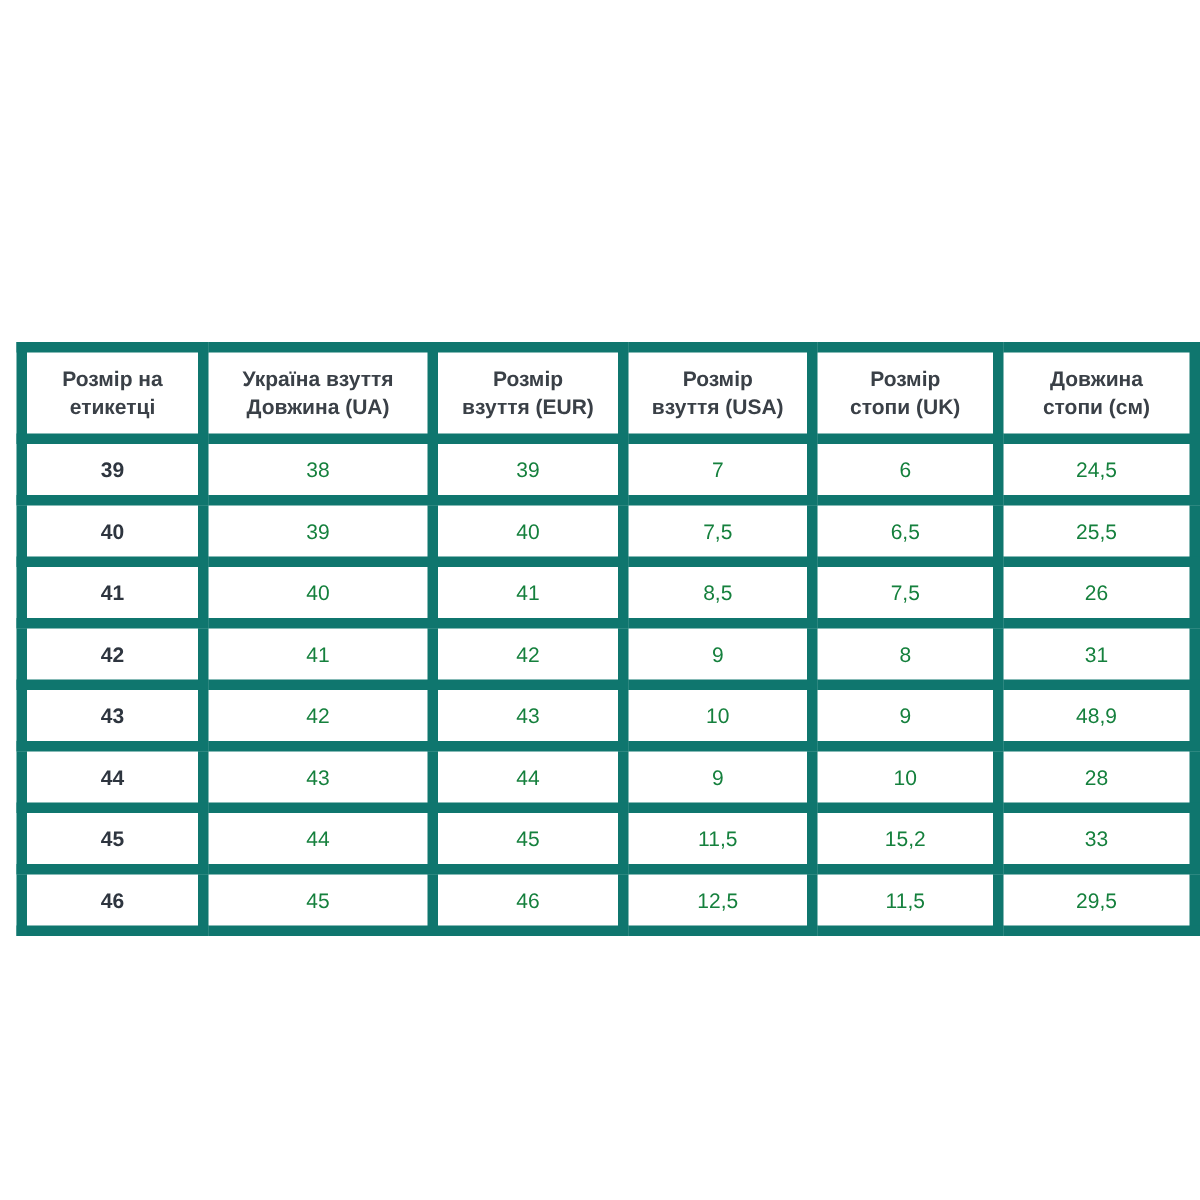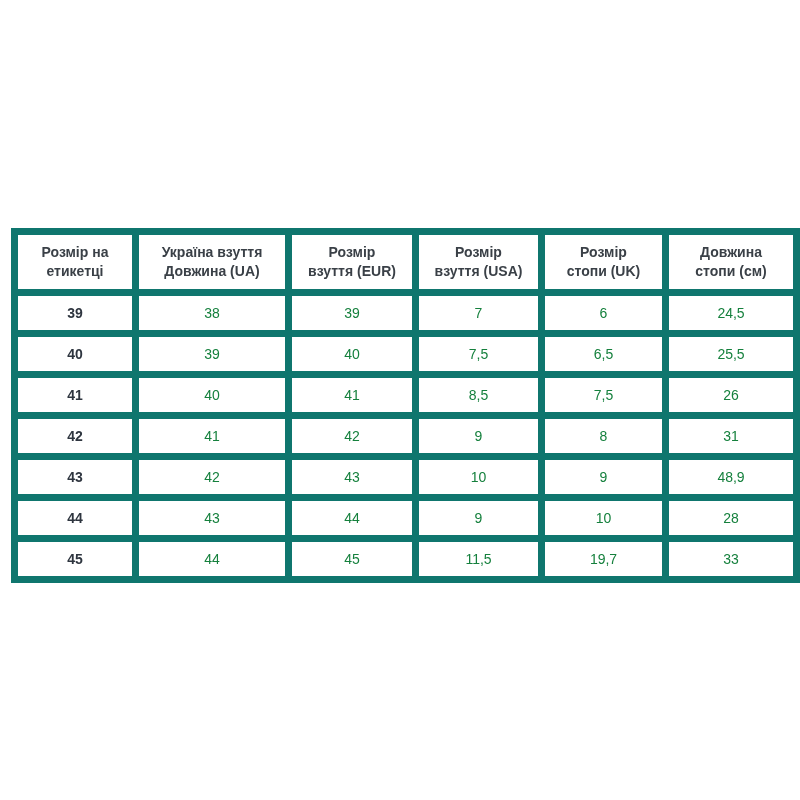--- a/index.html
+++ b/index.html
@@ -149,18 +149,26 @@
         <td>44</td>
         <td>9</td>
         <td>10</td>
         <td>28</td>
       </tr>
       <tr>
         <td class="lbl">45</td>
         <td>44</td>
         <td>45</td>
         <td>11,5</td>
-        <td>19,7</td>
+        <td>15,2</td>
         <td>33</td>
+      </tr>
+      <tr>
+        <td class="lbl">46</td>
+        <td>45</td>
+        <td>46</td>
+        <td>12,5</td>
+        <td>11,5</td>
+        <td>29,5</td>
       </tr>
     </tbody>
   </table>
 </div>
 
 </body></html>

